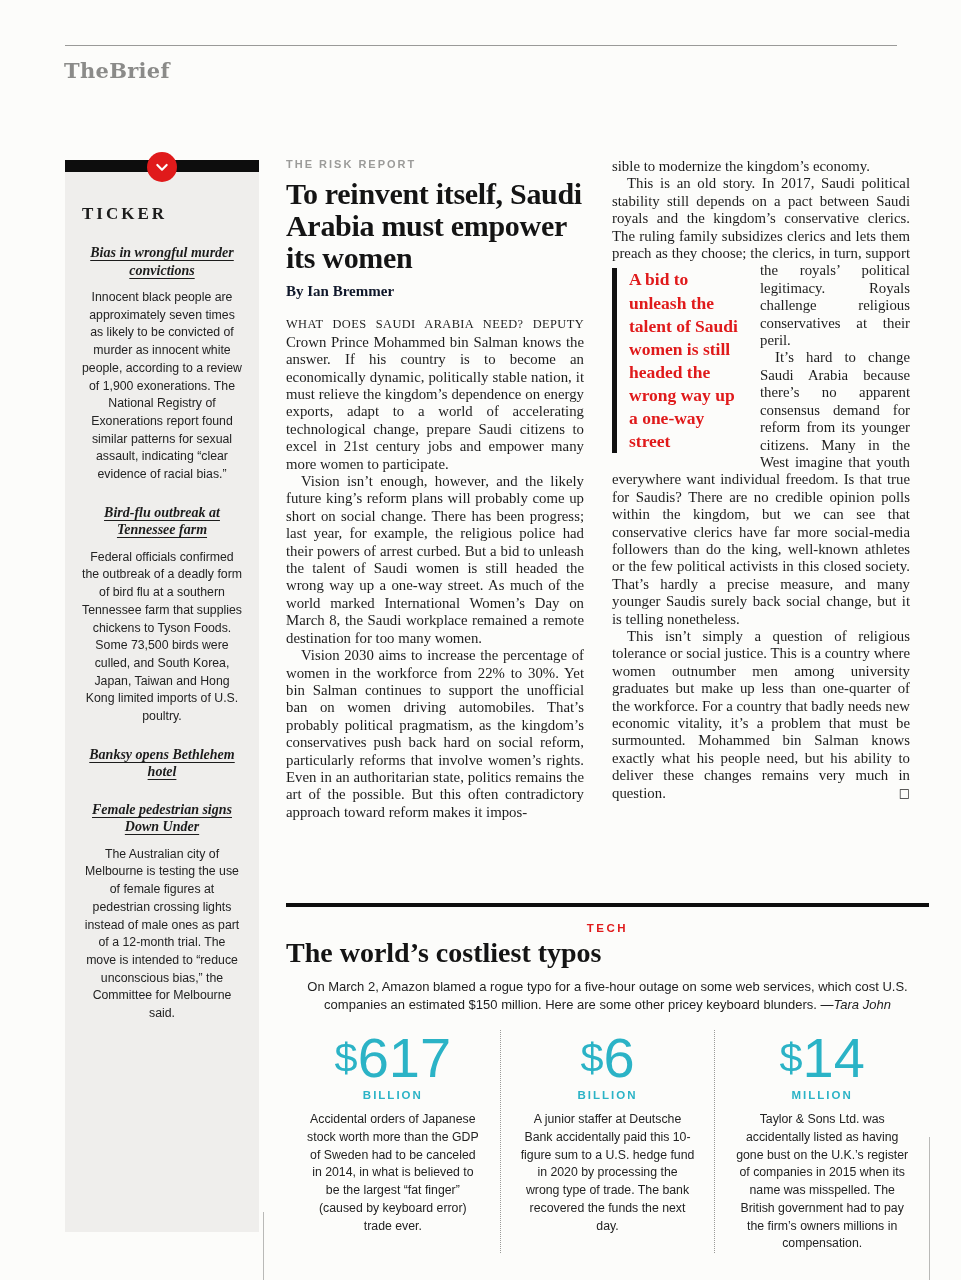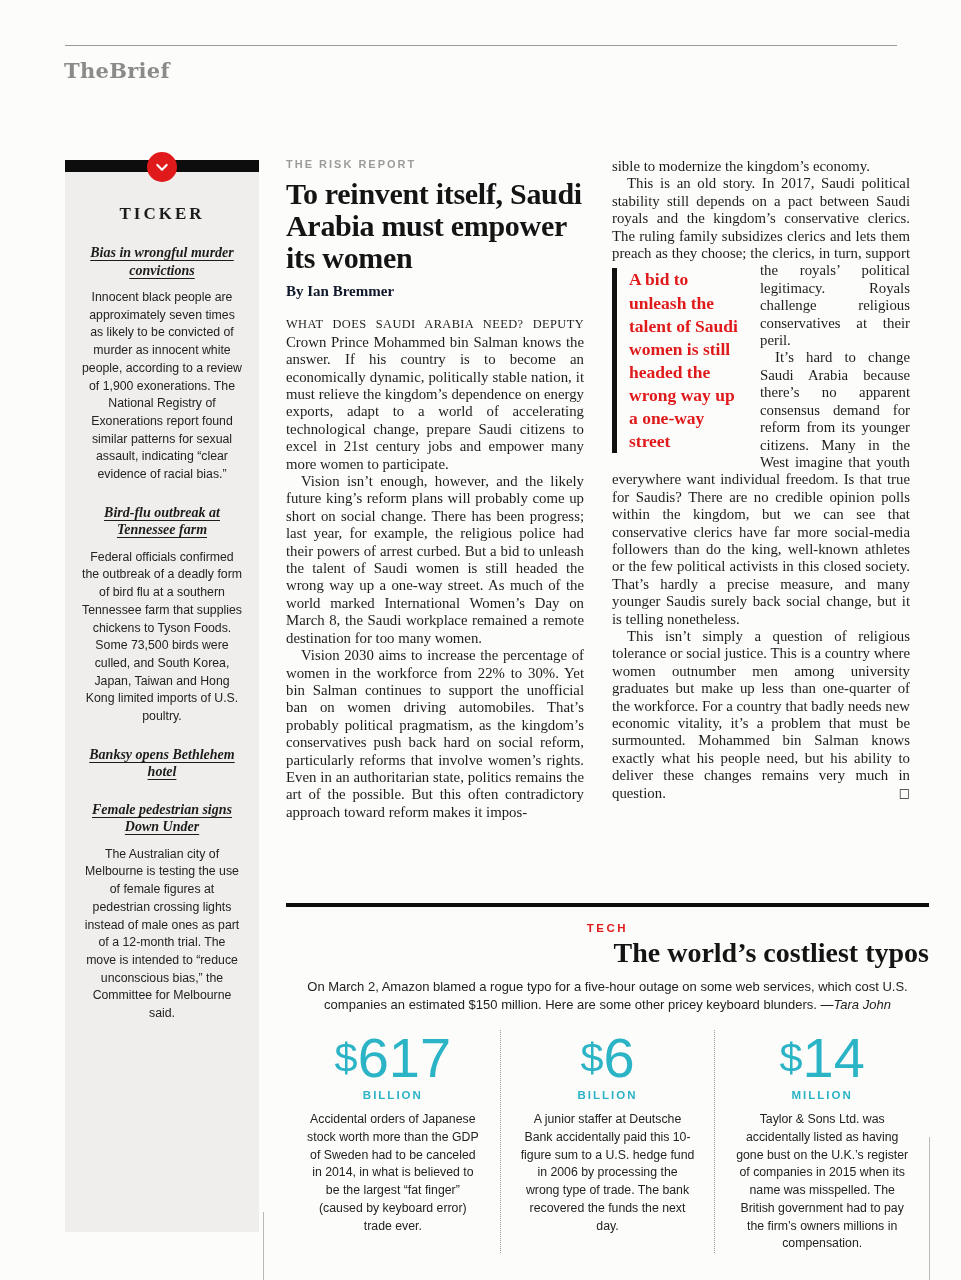--- a/index.html
+++ b/index.html
@@ -31,21 +31,21 @@
   }
   .ticker-bar { position: absolute; left: 0; top: 0; width: 100%; height: 12px; background: #0d0d0d; }
   .ticker-badge {
     position: absolute; left: 50%; top: -8px; transform: translateX(-50%);
     width: 30px; height: 30px; border-radius: 50%;
     background: #e01a1b; z-index: 2;
     display: flex; align-items: center; justify-content: center;
   }
   .ticker-badge svg { width: 16px; height: 16px; }
   .ticker-title {
-    margin-top: 44px; text-align: center;
+    margin-top: 44px; 
     font-size: 17px; font-weight: bold; letter-spacing: 3px;
   }
   .ticker-heading {
     margin: 20px 4px 10px; text-align: center;
     font-size: 14px; font-weight: bold; font-style: italic;
     line-height: 1.25;
     text-decoration: underline;
     text-decoration-thickness: 1px;
     text-underline-offset: 3px;
   }
@@ -83,21 +83,21 @@
   .endmark { float: right; font-family: "DejaVu Sans", sans-serif; font-size: 12px; color: #1d1d1d; }
 
   
   .tech { position: absolute; left: 286px; top: 903px; width: 643px; }
   .tech-rule { height: 4px; background: #0d0d0d; }
   .tech-kicker {
     margin-top: 15px; text-align: center; color: #e01a1b;
     font-family: "Liberation Sans", sans-serif;
     font-size: 11.5px; font-weight: bold; letter-spacing: 2.5px;
   }
-  .tech-title { margin-top: 3px; text-align: right; font-size: 28px; font-weight: bold; color: #141414; }
+  .tech-title { margin-top: 3px; text-align: left; font-size: 28px; font-weight: bold; color: #141414; }
   .tech-intro {
     margin: 9px auto 0; width: 620px; text-align: center;
     font-family: "Liberation Sans", sans-serif;
     font-size: 13px; line-height: 1.4; color: #222;
   }
   .tech-credit { font-style: italic; }
   .tech-cols { display: flex; margin-top: 16px; align-items: stretch; }
   .tech-col { flex: 1; padding: 0 20px; text-align: center; }
   .tech-col + .tech-col { border-left: 1px dotted #9a9a98; }
   .amount {
@@ -182,21 +182,21 @@
 
     <div class="tech-cols">
       <div class="tech-col">
         <div class="amount"><span class="sym">$</span><span>617</span></div>
         <div class="unit">BILLION</div>
         <p class="tech-body">Accidental orders of Japanese stock worth more than the GDP of Sweden had to be canceled in 2014, in what is believed to be the largest “fat finger” (caused by keyboard error) trade ever.</p>
       </div>
       <div class="tech-col">
         <div class="amount"><span class="sym">$</span><span>6</span></div>
         <div class="unit">BILLION</div>
-        <p class="tech-body">A junior staffer at Deutsche Bank accidentally paid this 10-figure sum to a U.S. hedge fund in 2006 by processing the wrong type of trade. The bank recovered the funds the next day.</p>
+        <p class="tech-body">A junior staffer at Deutsche Bank accidentally paid this 10-figure sum to a U.S. hedge fund in 2020 by processing the wrong type of trade. The bank recovered the funds the next day.</p>
       </div>
       <div class="tech-col">
         <div class="amount"><span class="sym">$</span><span>14</span></div>
         <div class="unit">MILLION</div>
         <p class="tech-body">Taylor &amp; Sons Ltd. was accidentally listed as having gone bust on the U.K.’s register of companies in 2015 when its name was misspelled. The British government had to pay the firm’s owners millions in compensation.</p>
       </div>
     </div>
   </section>
 
   <div class="mark-left"></div>

